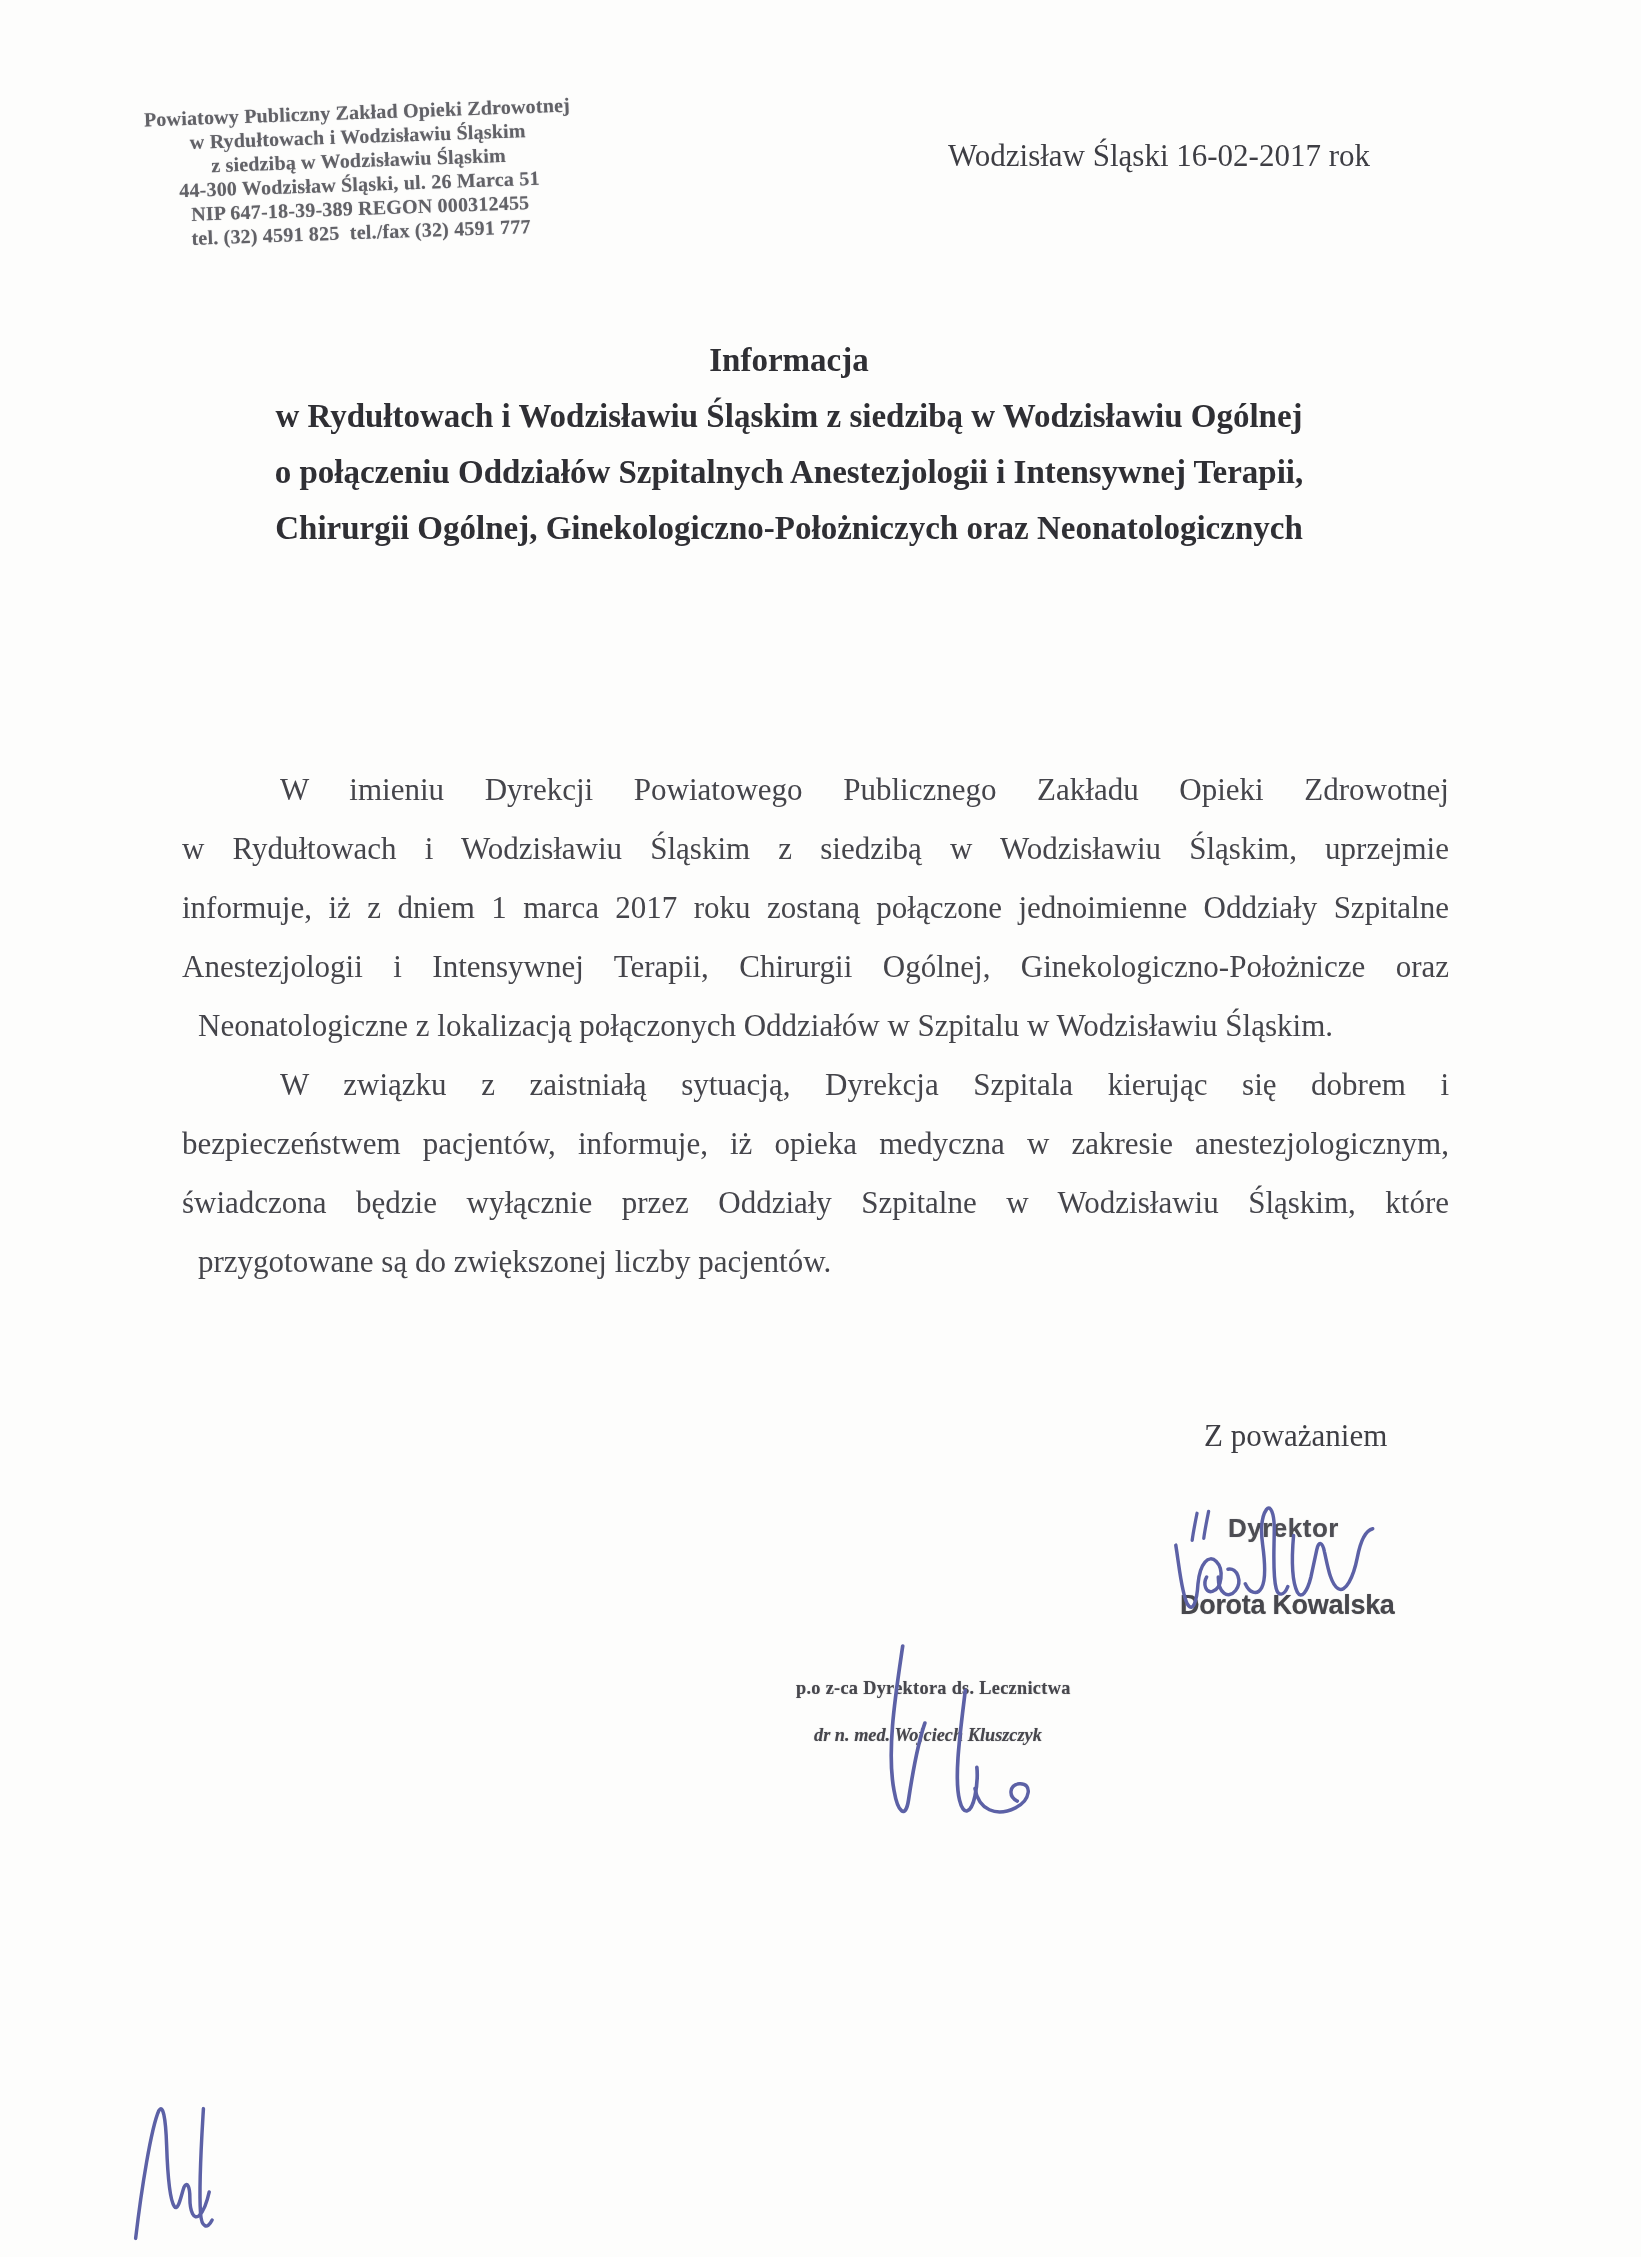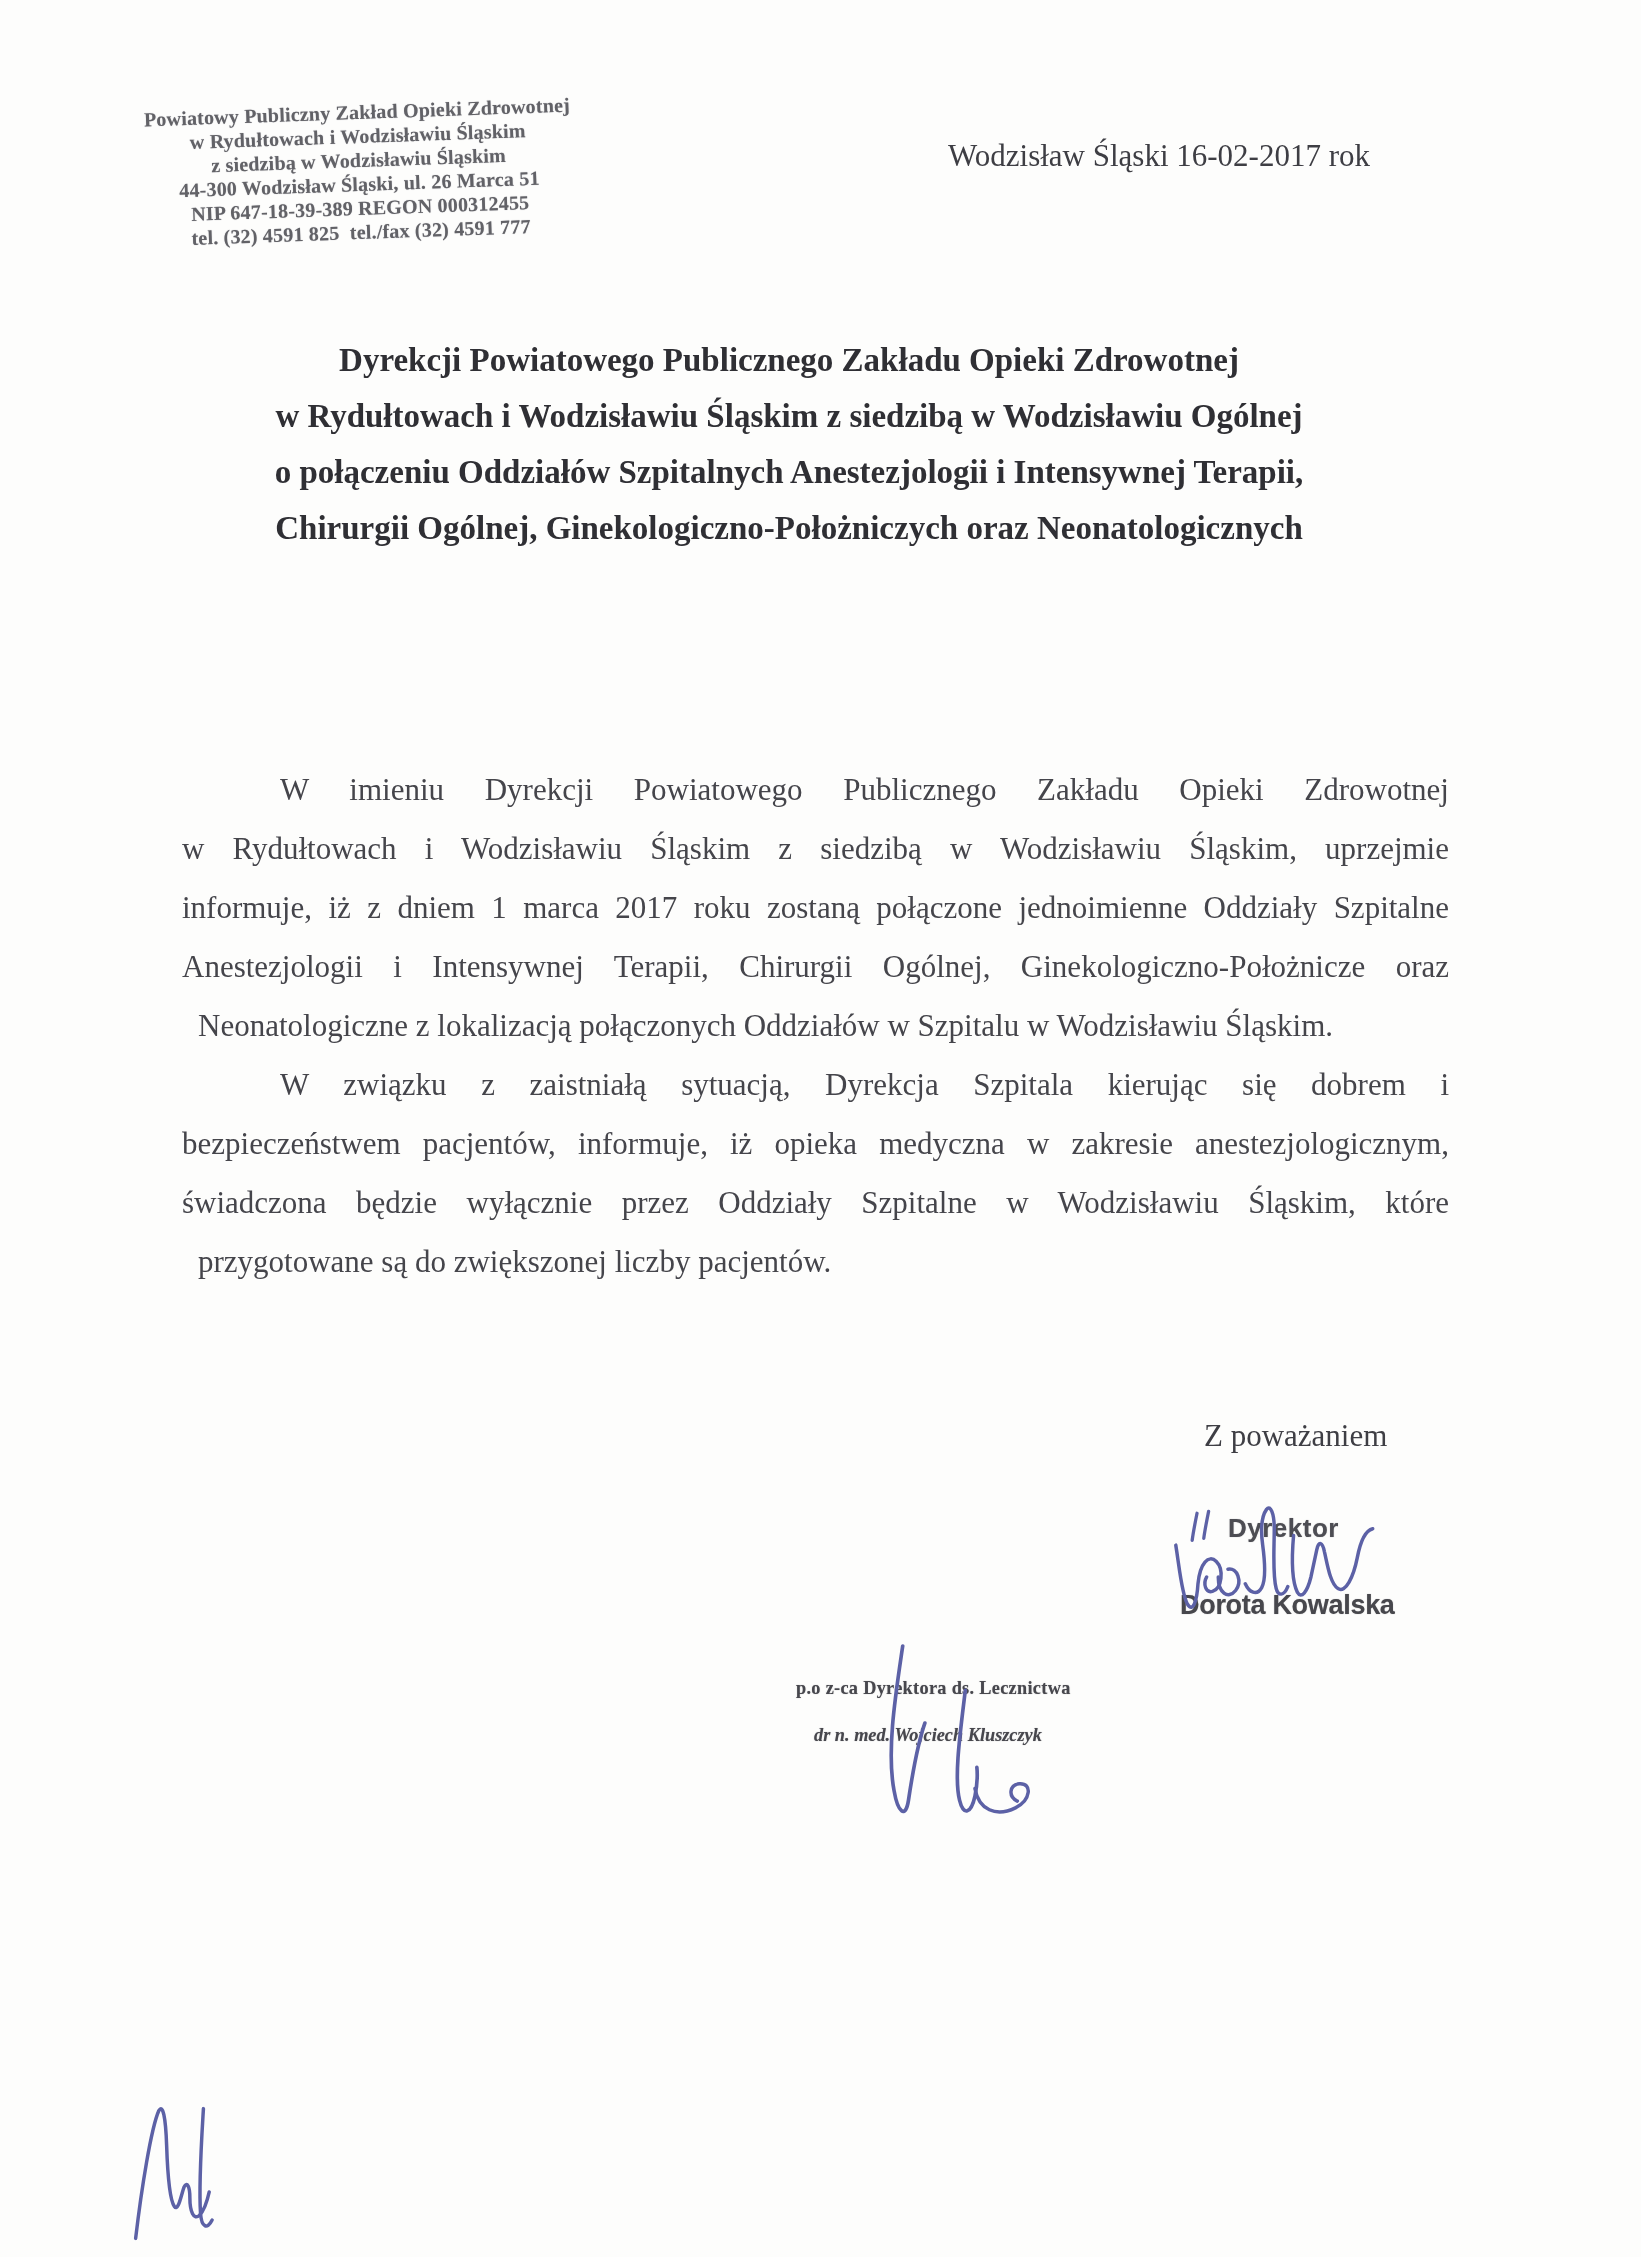--- a/index.html
+++ b/index.html
@@ -94,21 +94,21 @@
     <div class="stamp-line">w Rydułtowach i Wodzisławiu Śląskim</div>
     <div class="stamp-line">z siedzibą w Wodzisławiu Śląskim</div>
     <div class="stamp-line">44-300 Wodzisław Śląski, ul. 26 Marca 51</div>
     <div class="stamp-line">NIP 647-18-39-389 REGON 000312455</div>
     <div class="stamp-line">tel. (32) 4591 825  tel./fax (32) 4591 777</div>
   </div>
 
   <div class="dateline">Wodzisław Śląski 16-02-2017 rok</div>
 
   <div class="title-block">
-    <div class="title-line">Dyrekcji Powiatowego Publicznego Zakładu Opieki Zdrowotnej</div>
+    <div class="title-line">Informacja</div>
     <div class="title-line">w Rydułtowach i Wodzisławiu Śląskim z siedzibą w Wodzisławiu Ogólnej</div>
     <div class="title-line">o połączeniu Oddziałów Szpitalnych Anestezjologii i Intensywnej Terapii,</div>
     <div class="title-line">Chirurgii Ogólnej, Ginekologiczno-Położniczych oraz Neonatologicznych</div>
   </div>
 
   <div class="body-block">
     <div class="body-line j indent">W imieniu Dyrekcji Powiatowego Publicznego Zakładu Opieki Zdrowotnej</div>
     <div class="body-line j">w Rydułtowach i Wodzisławiu Śląskim z siedzibą w Wodzisławiu Śląskim, uprzejmie</div>
     <div class="body-line j">informuje, iż z dniem 1 marca 2017 roku zostaną połączone jednoimienne Oddziały Szpitalne</div>
     <div class="body-line j">Anestezjologii i Intensywnej Terapii, Chirurgii Ogólnej, Ginekologiczno-Położnicze oraz</div>

